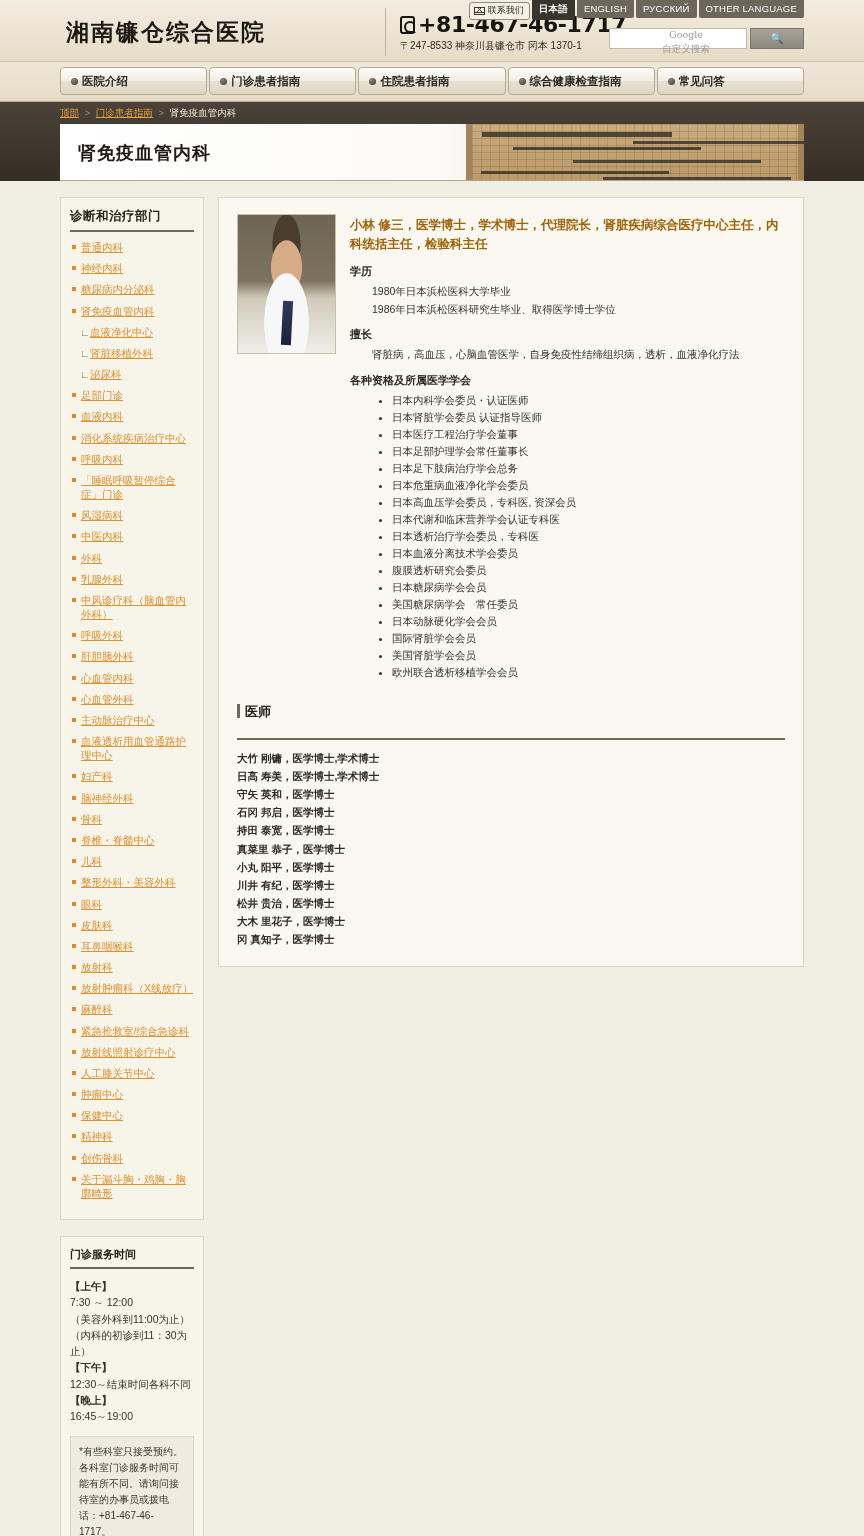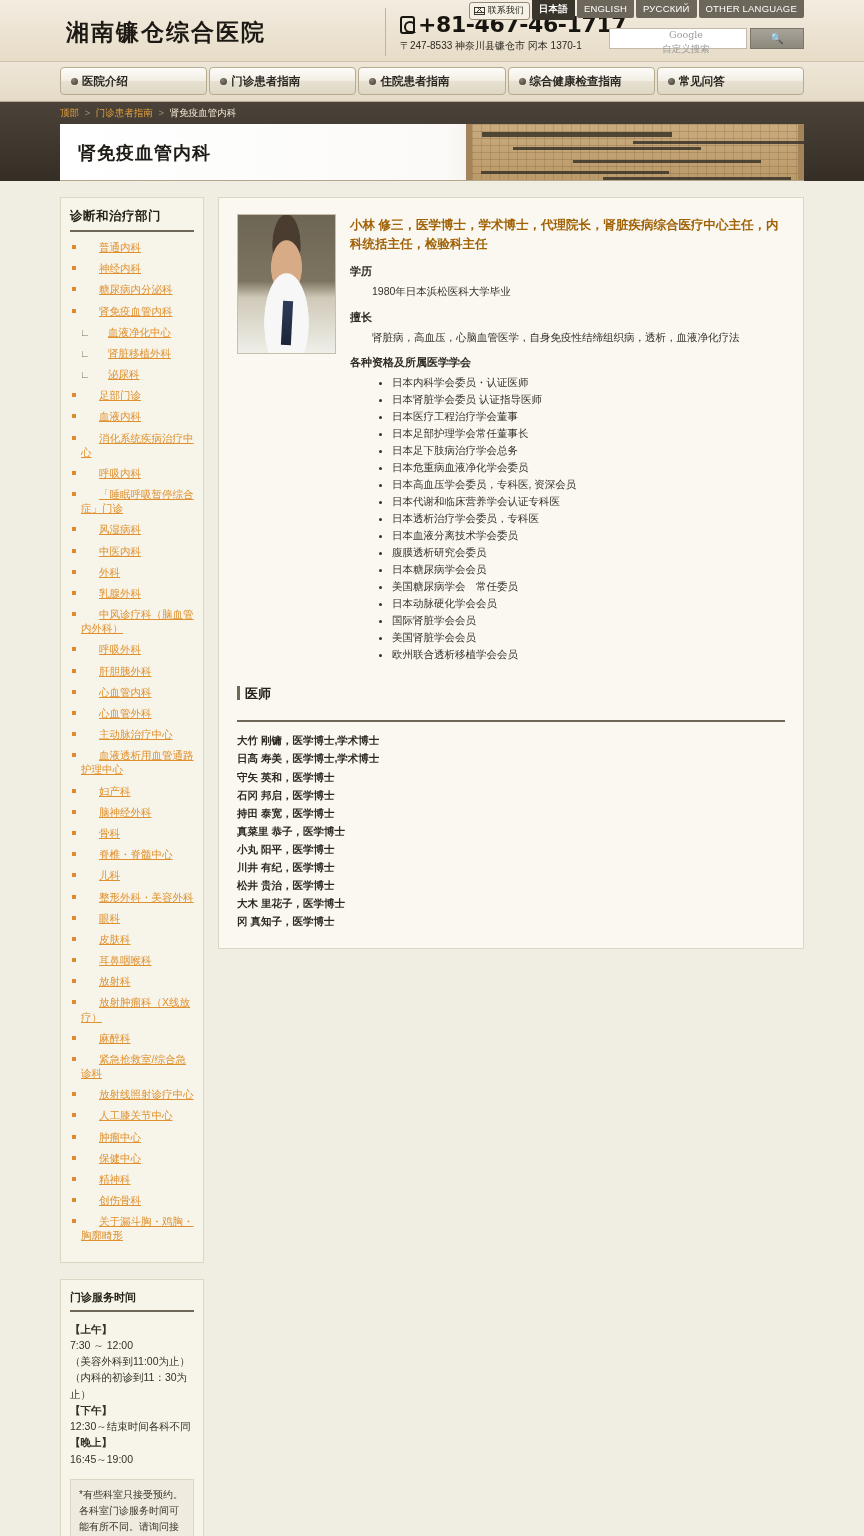--- a/index.html
+++ b/index.html
@@ -133,21 +133,21 @@
   
   .crumb-band {
     background: linear-gradient(to bottom, #4b4339 0%, #342e26 100%);
     padding: 5px 0 0;
   }
   .crumb-inner { width: 744px; margin: 0 auto; }
   .crumb {
     font-size: 9.5px; color: #cbbfa6; padding-bottom: 4px;
     white-space: nowrap;
   }
-  .crumb a { color: #e6a23c; }
+  .crumb a { color: #e6a23c; text-decoration: underline; }
   .crumb .sep { color: #9a8f79; margin: 0 3px; }
   .crumb .cur { color: #f1e7d3; }
 
   .page-banner {
     width: 744px; margin: 0 auto;
     height: 57px;
     background: linear-gradient(to right, #ffffff 0%, #fbfaf8 52%, #efece6 58%, #e8e3d9 60%, #d9cdb4 62%, #c8b48f 100%);
     position: relative;
     overflow: hidden;
     border-bottom: 1px solid #b3a68a;
@@ -209,21 +209,21 @@
     content: "";
     position: absolute; left: 2px; top: 5px;
     width: 4px; height: 4px; background: #e08a2e;
   }
   .side-list li.sub { padding-left: 20px; }
   .side-list li.sub:before { display: none; }
   .side-list .l-mark {
     position: absolute; left: 10px; top: 1px;
     color: #7d7462; font-size: 10px;
   }
-  .side-list a { color: #e0912f; text-decoration: underline; margin-left: 18px; }
+  .side-list a { color: #e0912f; text-decoration: underline; }
 
   
   .hours-h {
     font-size: 11px; font-weight: 700; color: #262219;
     font-family: "DejaVu Serif","Liberation Serif", serif;
     padding-bottom: 5px; border-bottom: 2px solid #6f6757;
     margin: 0 0 9px;
   }
   .hours-line { font-size: 10.5px; line-height: 1.55; color: #35302a; }
   .hours-line.bold { font-weight: 700; }
@@ -433,20 +433,21 @@
 
     <div class="main">
       <div class="doc-head">
         <div class="doc-photo"></div>
         <div style="flex:1">
           <div class="doc-name">小林 修三，医学博士，学术博士，代理院长，肾脏疾病综合医疗中心主任，内科统括主任，检验科主任</div>
 
           <div class="sec-lbl">学历</div>
           <div class="sec-body">
             <div>1980年日本浜松医科大学毕业</div>
+            <div>1986年日本浜松医科研究生毕业、取得医学博士学位</div>
           </div>
 
           <div class="sec-lbl">擅长</div>
           <div class="sec-body">肾脏病，高血压，心脑血管医学，自身免疫性结缔组织病，透析，血液净化疗法</div>
 
           <div class="sec-lbl">各种资格及所属医学学会</div>
           <ul class="qual-list" id="qual-list">
               <li>日本内科学会委员・认证医师</li>
               <li>日本肾脏学会委员 认证指导医师</li>
               <li>日本医疗工程治疗学会董事</li>

